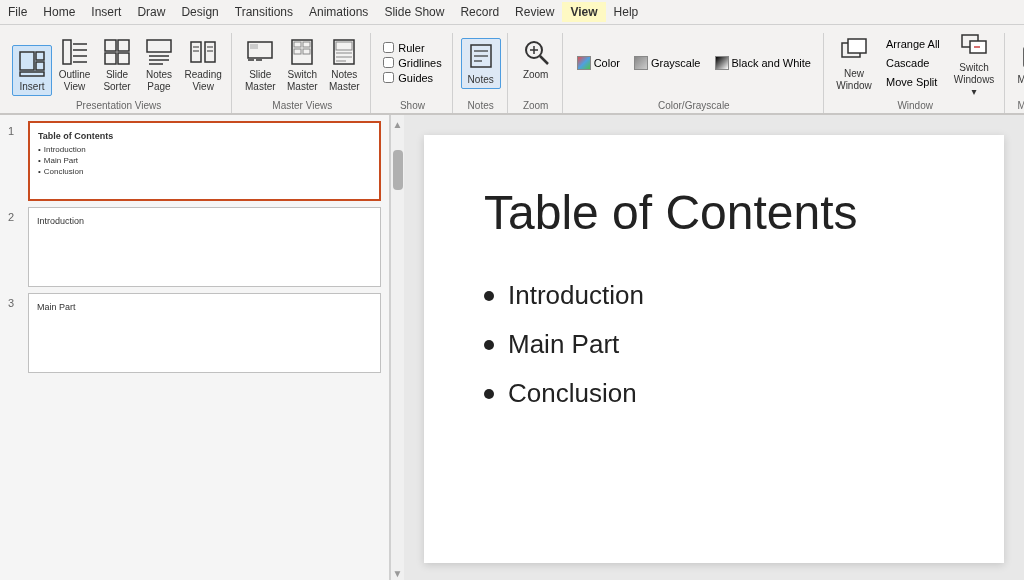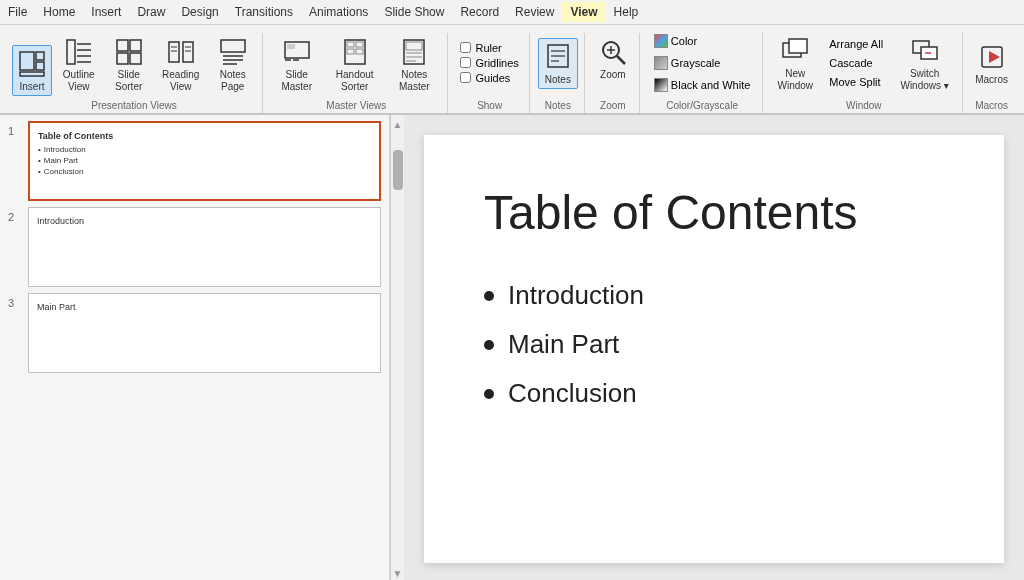--- a/index.html
+++ b/index.html
@@ -109,21 +109,21 @@
       align-items: center;
       gap: 3px;
       padding: 2px 5px;
       font-size: 11px;
       cursor: pointer;
       border-radius: 2px;
       border: 1px solid transparent;
       white-space: nowrap;
     }
     .color-swatch { width: 14px; height: 14px; border: 1px solid #888; }
-    .color-btns-col { display: flex; flex-direction: column; gap: 2px; height: 60px; justify-content: center; }
+    .color-btns-col { display: flex; flex-direction: row; gap: 2px; height: 60px; justify-content: center; }
     .window-btn {
       display: flex;
       align-items: center;
       gap: 3px;
       padding: 2px 5px;
       font-size: 11px;
       cursor: pointer;
       border-radius: 2px;
       border: 1px solid transparent;
       white-space: nowrap;
@@ -300,41 +300,41 @@
               <rect x="15" y="2" width="11" height="11" fill="none" stroke="#333" stroke-width="1.5"></rect>
               <rect x="2" y="15" width="11" height="11" fill="none" stroke="#333" stroke-width="1.5"></rect>
               <rect x="15" y="15" width="11" height="11" fill="none" stroke="#333" stroke-width="1.5"></rect>
             </svg>
         </div>
         <div class="btn-label">Slide Sorter</div>
       </div>
       <div class="ribbon-btn">
         <div class="btn-icon">
           <svg width="28" height="28" viewBox="0 0 28 28">
+              <rect x="2" y="2" width="24" height="12" fill="none" stroke="#333" stroke-width="1.5"></rect>
+              <line x1="4" y1="18" x2="24" y2="18" stroke="#333" stroke-width="1.5"></line>
+              <line x1="4" y1="22" x2="24" y2="22" stroke="#333" stroke-width="1.5"></line>
+              <line x1="4" y1="26" x2="18" y2="26" stroke="#333" stroke-width="1.5"></line>
+            </svg>
+        </div>
+        <div class="btn-label">Notes Page</div>
+      </div>
+      <div class="ribbon-btn">
+        <div class="btn-icon">
+          <svg width="28" height="28" viewBox="0 0 28 28">
               <rect x="2" y="4" width="10" height="20" fill="none" stroke="#333" stroke-width="1.5"></rect>
               <rect x="16" y="4" width="10" height="20" fill="none" stroke="#333" stroke-width="1.5"></rect>
               <line x1="4" y1="9" x2="10" y2="9" stroke="#333" stroke-width="1"></line>
               <line x1="4" y1="13" x2="10" y2="13" stroke="#333" stroke-width="1"></line>
               <line x1="18" y1="9" x2="24" y2="9" stroke="#333" stroke-width="1"></line>
               <line x1="18" y1="13" x2="24" y2="13" stroke="#333" stroke-width="1"></line>
             </svg>
         </div>
         <div class="btn-label">Reading View</div>
       </div>
-      <div class="ribbon-btn">
-        <div class="btn-icon">
-          <svg width="28" height="28" viewBox="0 0 28 28">
-              <rect x="2" y="2" width="24" height="12" fill="none" stroke="#333" stroke-width="1.5"></rect>
-              <line x1="4" y1="18" x2="24" y2="18" stroke="#333" stroke-width="1.5"></line>
-              <line x1="4" y1="22" x2="24" y2="22" stroke="#333" stroke-width="1.5"></line>
-              <line x1="4" y1="26" x2="18" y2="26" stroke="#333" stroke-width="1.5"></line>
-            </svg>
-        </div>
-        <div class="btn-label">Notes Page</div>
-      </div>
     </div>
     <div class="ribbon-group-title">Presentation Views</div>
   </div>
 
   <div class="ribbon-group">
     <div class="ribbon-buttons-row">
       <div class="ribbon-btn">
         <div class="btn-icon">
           <svg width="28" height="28" viewBox="0 0 28 28">
               <rect x="2" y="4" width="24" height="16" fill="none" stroke="#333" stroke-width="1.5"></rect>
@@ -348,21 +348,21 @@
       <div class="ribbon-btn">
         <div class="btn-icon">
           <svg width="28" height="28" viewBox="0 0 28 28">
               <rect x="4" y="2" width="20" height="24" fill="none" stroke="#333" stroke-width="1.5"></rect>
               <rect x="6" y="4" width="7" height="5" fill="none" stroke="#888" stroke-width="1"></rect>
               <rect x="15" y="4" width="7" height="5" fill="none" stroke="#888" stroke-width="1"></rect>
               <rect x="6" y="11" width="7" height="5" fill="none" stroke="#888" stroke-width="1"></rect>
               <rect x="15" y="11" width="7" height="5" fill="none" stroke="#888" stroke-width="1"></rect>
             </svg>
         </div>
-        <div class="btn-label">Handout Sorter</div>
+        <div class="btn-label">Switch Master</div>
       </div>
       <div class="ribbon-btn">
         <div class="btn-icon">
           <svg width="28" height="28" viewBox="0 0 28 28">
               <rect x="4" y="2" width="20" height="24" fill="none" stroke="#333" stroke-width="1.5"></rect>
               <rect x="6" y="4" width="16" height="8" fill="none" stroke="#888" stroke-width="1"></rect>
               <line x1="6" y1="15" x2="22" y2="15" stroke="#888" stroke-width="1"></line>
               <line x1="6" y1="19" x2="22" y2="19" stroke="#888" stroke-width="1"></line>
               <line x1="6" y1="23" x2="16" y2="23" stroke="#888" stroke-width="1"></line>
             </svg>

